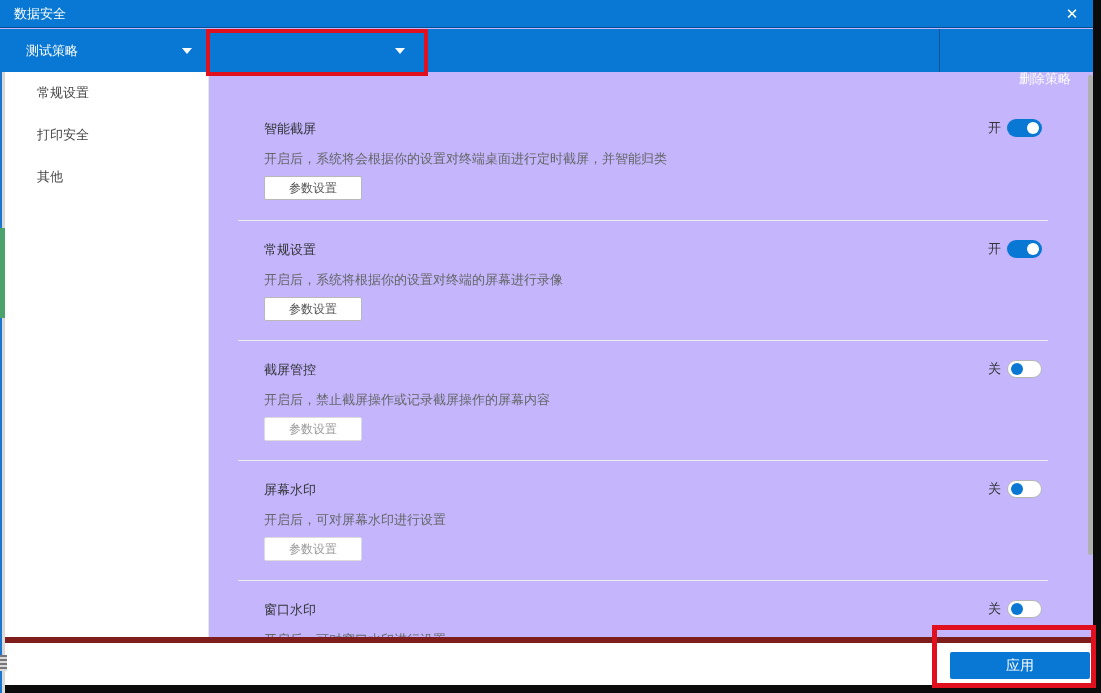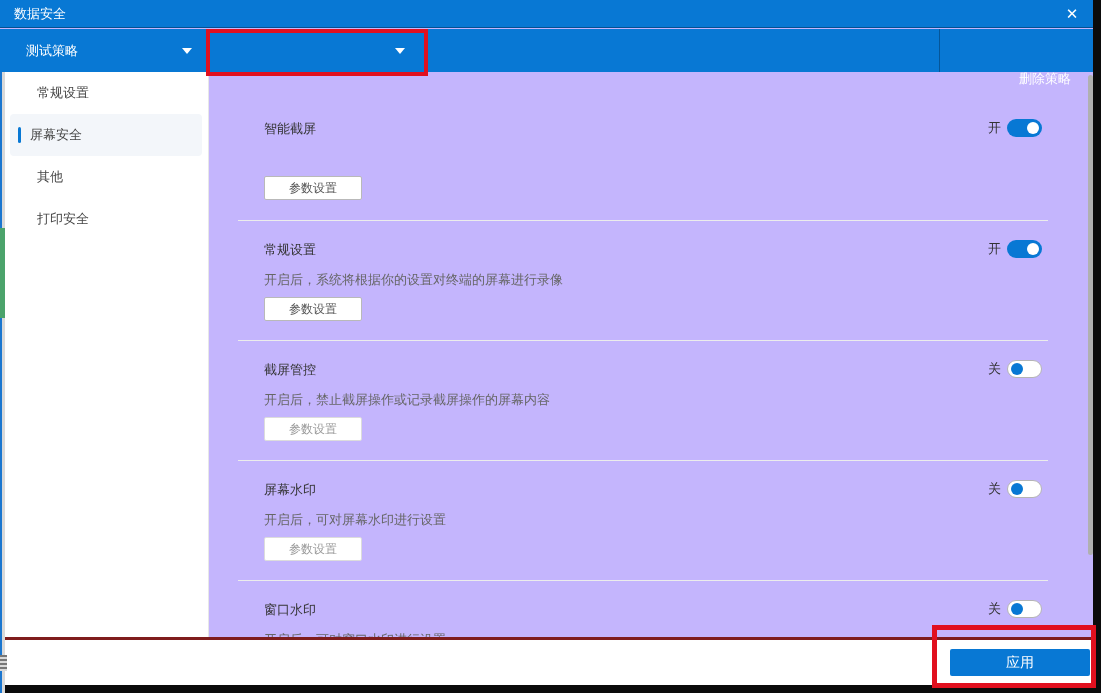--- a/index.html
+++ b/index.html
@@ -40,21 +40,21 @@
   .toggle-row{position:absolute;right:6px;top:19px;display:flex;align-items:center;gap:6px;}
   .toggle-label{font-size:13px;color:#333;}
   .switch{position:relative;width:35px;height:18px;border-radius:9px;cursor:pointer;box-sizing:border-box;}
   .switch.on{background:#0878d4;}
   .switch.on .knob{position:absolute;right:3px;top:3px;width:12px;height:12px;border-radius:50%;background:#fff;}
   .switch.off{background:#fff;border:1px solid #b5b5b5;}
   .switch.off .knob{position:absolute;left:3px;top:2px;width:12px;height:12px;border-radius:50%;background:#0878d4;}
   
   .scroll-thumb{position:absolute;left:1088px;top:75px;width:5px;height:480px;border-radius:2.5px;background:#b0b0b0;}
   
-  .footer{position:absolute;left:5px;top:637px;width:1088px;height:48px;background:#fff;border-top:3px solid #7f1d1d;box-sizing:border-box;}
+  .footer{position:absolute;left:5px;top:637px;width:1088px;height:48px;background:#fff;border-top:6px solid #7f1d1d;box-sizing:border-box;}
   .apply-btn{position:absolute;right:3px;top:9px;width:140px;height:27px;background:#0878d4;color:#fff;border:none;font-size:14px;border-radius:2px;cursor:pointer;font-family:inherit;}
   
   .edge-strip{position:absolute;left:0;top:72px;width:5px;height:621px;background:#d9d9d9;}
   .edge-blue{position:absolute;left:0;top:0;width:2px;height:100%;background:#1b76cf;}
   .edge-green{position:absolute;left:0;top:156px;width:5px;height:90px;background:#4ba36b;}
   .edge-glyph{position:absolute;left:0;top:583px;width:7px;height:16px;background:repeating-linear-gradient(#777 0 2px,#d9d9d9 2px 4px);}
   
   .anno{position:absolute;box-sizing:content-box;}
   .anno1{left:206px;top:29px;width:214px;height:39px;border:4px solid #e1101f;}
   .anno2{left:932px;top:625px;width:154px;height:53px;border:5px solid #e1101f;}
@@ -80,35 +80,35 @@
       <div class="vdiv vdiv1"></div>
       <span class="caret caret2"></span>
       <div class="vdiv vdiv2"></div>
       <div class="delete-btn">
         <span>删除策略</span>
       </div>
     </div>
 
     <div class="sidebar" id="sidebar">
         <div class="side-item"><span>常规设置</span></div>
-        <div class="side-item sel"><span class="selbar"></span><span>屏幕安全</span></div>
+        <div class="side-item"><span>打印安全</span></div>
         <div class="side-item"><span>其他</span></div>
-        <div class="side-item"><span>打印安全</span></div>
       </div>
     <div class="body-vdiv"></div>
 
     <div class="content" id="sections">
         <div class="section">
           <div class="sec-title">智能截屏</div>
           <div class="toggle-row">
             <span class="toggle-label">开</span>
             <span class="switch on">
               <span class="knob"></span>
             </span>
           </div>
+          <div class="sec-desc">开启后，系统将会根据你的设置对终端桌面进行定时截屏，并智能归类</div>
           <button class="param-btn">参数设置</button>
         </div>
         <div class="section">
           <div class="sec-title">常规设置</div>
           <div class="toggle-row">
             <span class="toggle-label">开</span>
             <span class="switch on">
               <span class="knob"></span>
             </span>
           </div>

